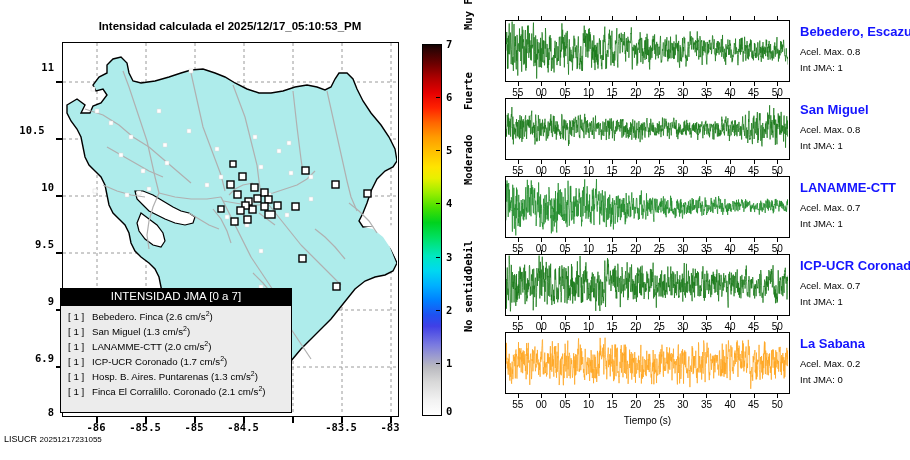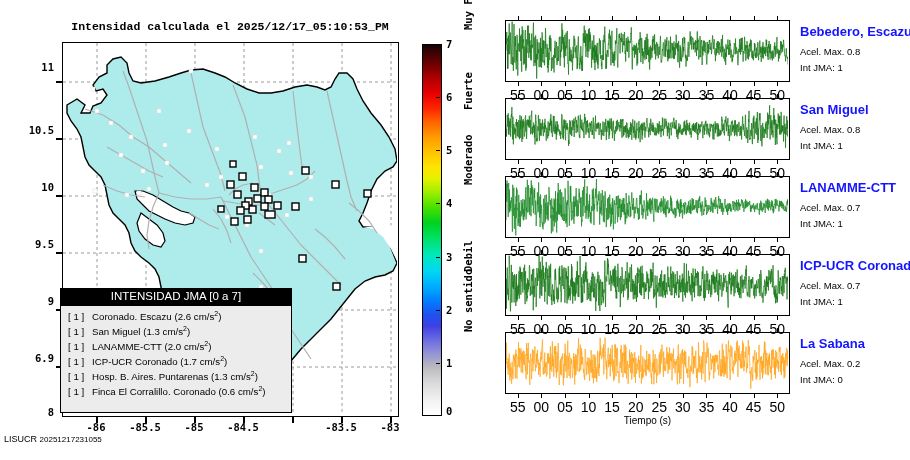--- a/index.html
+++ b/index.html
@@ -4,21 +4,21 @@
 <style>
   html,body{margin:0;padding:0;background:#ffffff;}
   body{width:910px;height:460px;position:relative;overflow:hidden;
        font-family:"DejaVu Sans",sans-serif;}
 
   .abs{position:absolute;}
 
   
   #map-title{
     left:60px;top:20px;width:340px;text-align:center;
-    font-family:Liberation Mono, monospace;
+    font-family:Liberation Sans, sans-serif;
     font-size:11.5px;font-weight:bold;color:#000;letter-spacing:0px;
   }
 
   
   #map-frame{
     left:62px;top:42px;width:337px;height:375px;
     border:1.5px solid #000;background:#ffffff;box-sizing:border-box;
   }
   #map-svg{position:absolute;left:0;top:0;}
 
@@ -82,21 +82,21 @@
 
   
   .panel-frame{
     position:absolute;left:505px;width:285px;height:62px;
     border:1.5px solid #000;box-sizing:border-box;background:#fff;
   }
   .panel-frame svg{position:absolute;left:0;top:0;}
   .ptick{position:absolute;background:#000;width:1px;height:4px;}
   .ptick-label{
     position:absolute;width:24px;text-align:center;
-    font-family:"Liberation Sans",sans-serif;font-size:14px;color:#000;
+    font-family:"Liberation Sans",sans-serif;font-size:10px;color:#000;
   }
   .st-name{
     position:absolute;left:800px;
     font-family:"Liberation Sans",sans-serif;font-size:13px;
     font-weight:bold;color:#1414ff;white-space:nowrap;
   }
   .st-line{
     position:absolute;left:800px;
     font-family:"Liberation Sans",sans-serif;font-size:9.5px;color:#000;
     white-space:nowrap;
@@ -255,21 +255,21 @@
       <rect x="301" y="147" width="7" height="7"></rect>
       <rect x="236" y="212" width="7" height="7"></rect>
       <rect x="270" y="240" width="7" height="7"></rect>
       <rect x="155" y="163" width="6" height="6"></rect>
       <rect x="167" y="118" width="6" height="6"></rect>
     </g>
   </svg>
 </div>
 
 <div class="ytick-label abs" style="left:10px;top:61px;">11</div>
-<div class="ytick-label abs" style="left:10px;top:124px;">10.5</div>
+<div class="ytick-label abs" style="left:10px;top:124px;text-align:center;">10.5</div>
 <div class="ytick-label abs" style="left:10px;top:181px;">10</div>
 <div class="ytick-label abs" style="left:10px;top:238px;">9.5</div>
 <div class="ytick-label abs" style="left:10px;top:295px;">9</div>
 <div class="ytick-label abs" style="left:10px;top:352px;">6.9</div>
 <div class="ytick-label abs" style="left:10px;top:406px;">8</div>
 
 <div class="tickmark abs" style="left:56px;top:81px;width:6px;height:1.5px;"></div>
 <div class="tickmark abs" style="left:56px;top:138px;width:6px;height:1.5px;"></div>
 <div class="tickmark abs" style="left:56px;top:195px;width:6px;height:1.5px;"></div>
 <div class="tickmark abs" style="left:56px;top:252px;width:6px;height:1.5px;"></div>
@@ -288,36 +288,36 @@
 <div class="tickmark abs" style="left:145px;top:417px;width:1.5px;height:6px;"></div>
 <div class="tickmark abs" style="left:194px;top:417px;width:1.5px;height:6px;"></div>
 <div class="tickmark abs" style="left:243px;top:417px;width:1.5px;height:6px;"></div>
 <div class="tickmark abs" style="left:292px;top:417px;width:1.5px;height:6px;"></div>
 <div class="tickmark abs" style="left:341px;top:417px;width:1.5px;height:6px;"></div>
 <div class="tickmark abs" style="left:390px;top:417px;width:1.5px;height:6px;"></div>
 
 <div class="abs" id="legend-title">INTENSIDAD JMA [0 a 7]</div>
 <div class="abs" id="legend-box">
   <div class="legend-row">
-    <span class="idx">[ 1 ]</span><span>Coronado. Escazu</span> (<span>2.6</span> <span>cm/s</span><sup>2</sup>)
+    <span class="idx">[ 1 ]</span><span>Bebedero. Finca</span> (<span>2.6</span> <span>cm/s</span><sup>2</sup>)
   </div>
   <div class="legend-row">
     <span class="idx">[ 1 ]</span><span>San Miguel</span> (<span>1.3</span> <span>cm/s</span><sup>2</sup>)
   </div>
   <div class="legend-row">
     <span class="idx">[ 1 ]</span><span>LANAMME-CTT</span> (<span>2.0</span> <span>cm/s</span><sup>2</sup>)
   </div>
   <div class="legend-row">
     <span class="idx">[ 1 ]</span><span>ICP-UCR Coronado</span> (<span>1.7</span> <span>cm/s</span><sup>2</sup>)
   </div>
   <div class="legend-row">
     <span class="idx">[ 1 ]</span><span>Hosp. B. Aires. Puntarenas</span> (<span>1.3</span> <span>cm/s</span><sup>2</sup>)
   </div>
   <div class="legend-row">
-    <span class="idx">[ 1 ]</span><span>Finca El Corralillo. Coronado</span> (<span>0.6</span> <span>cm/s</span><sup>2</sup>)
+    <span class="idx">[ 1 ]</span><span>Finca El Corralillo. Coronado</span> (<span>2.1</span> <span>cm/s</span><sup>2</sup>)
   </div>
 </div>
 
 <div class="abs" id="colorbar"></div>
 
 <div class="cb-tick abs" style="left:436px;top:44px;"></div>
 <div class="cb-tick abs" style="left:436px;top:97px;"></div>
 <div class="cb-tick abs" style="left:436px;top:150px;"></div>
 <div class="cb-tick abs" style="left:436px;top:203px;"></div>
 <div class="cb-tick abs" style="left:436px;top:257px;"></div>

